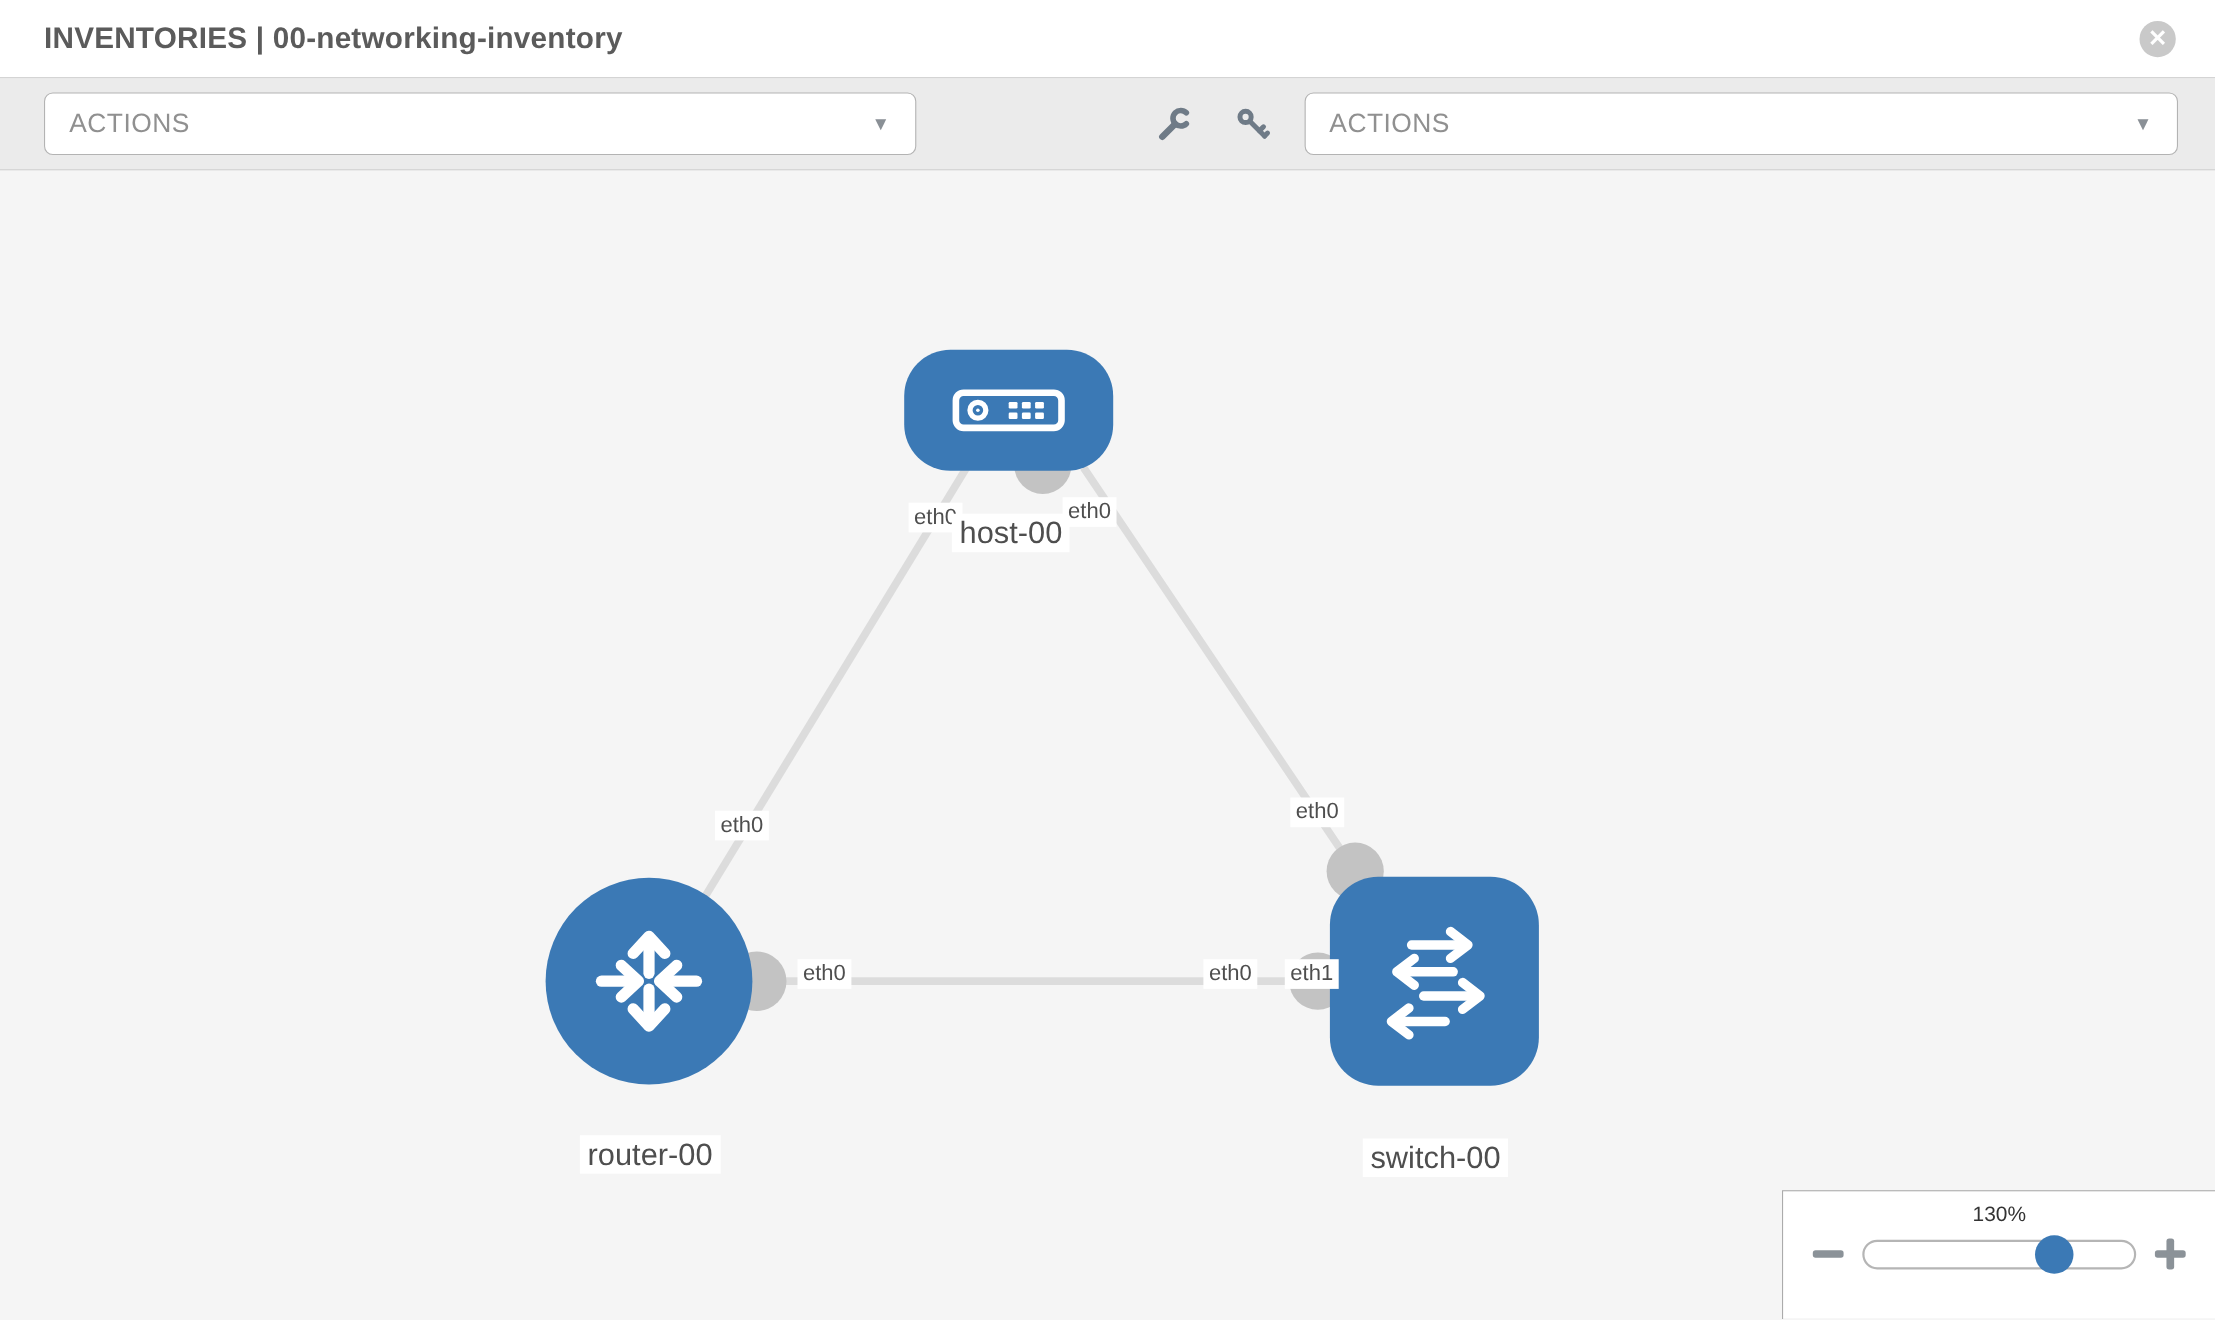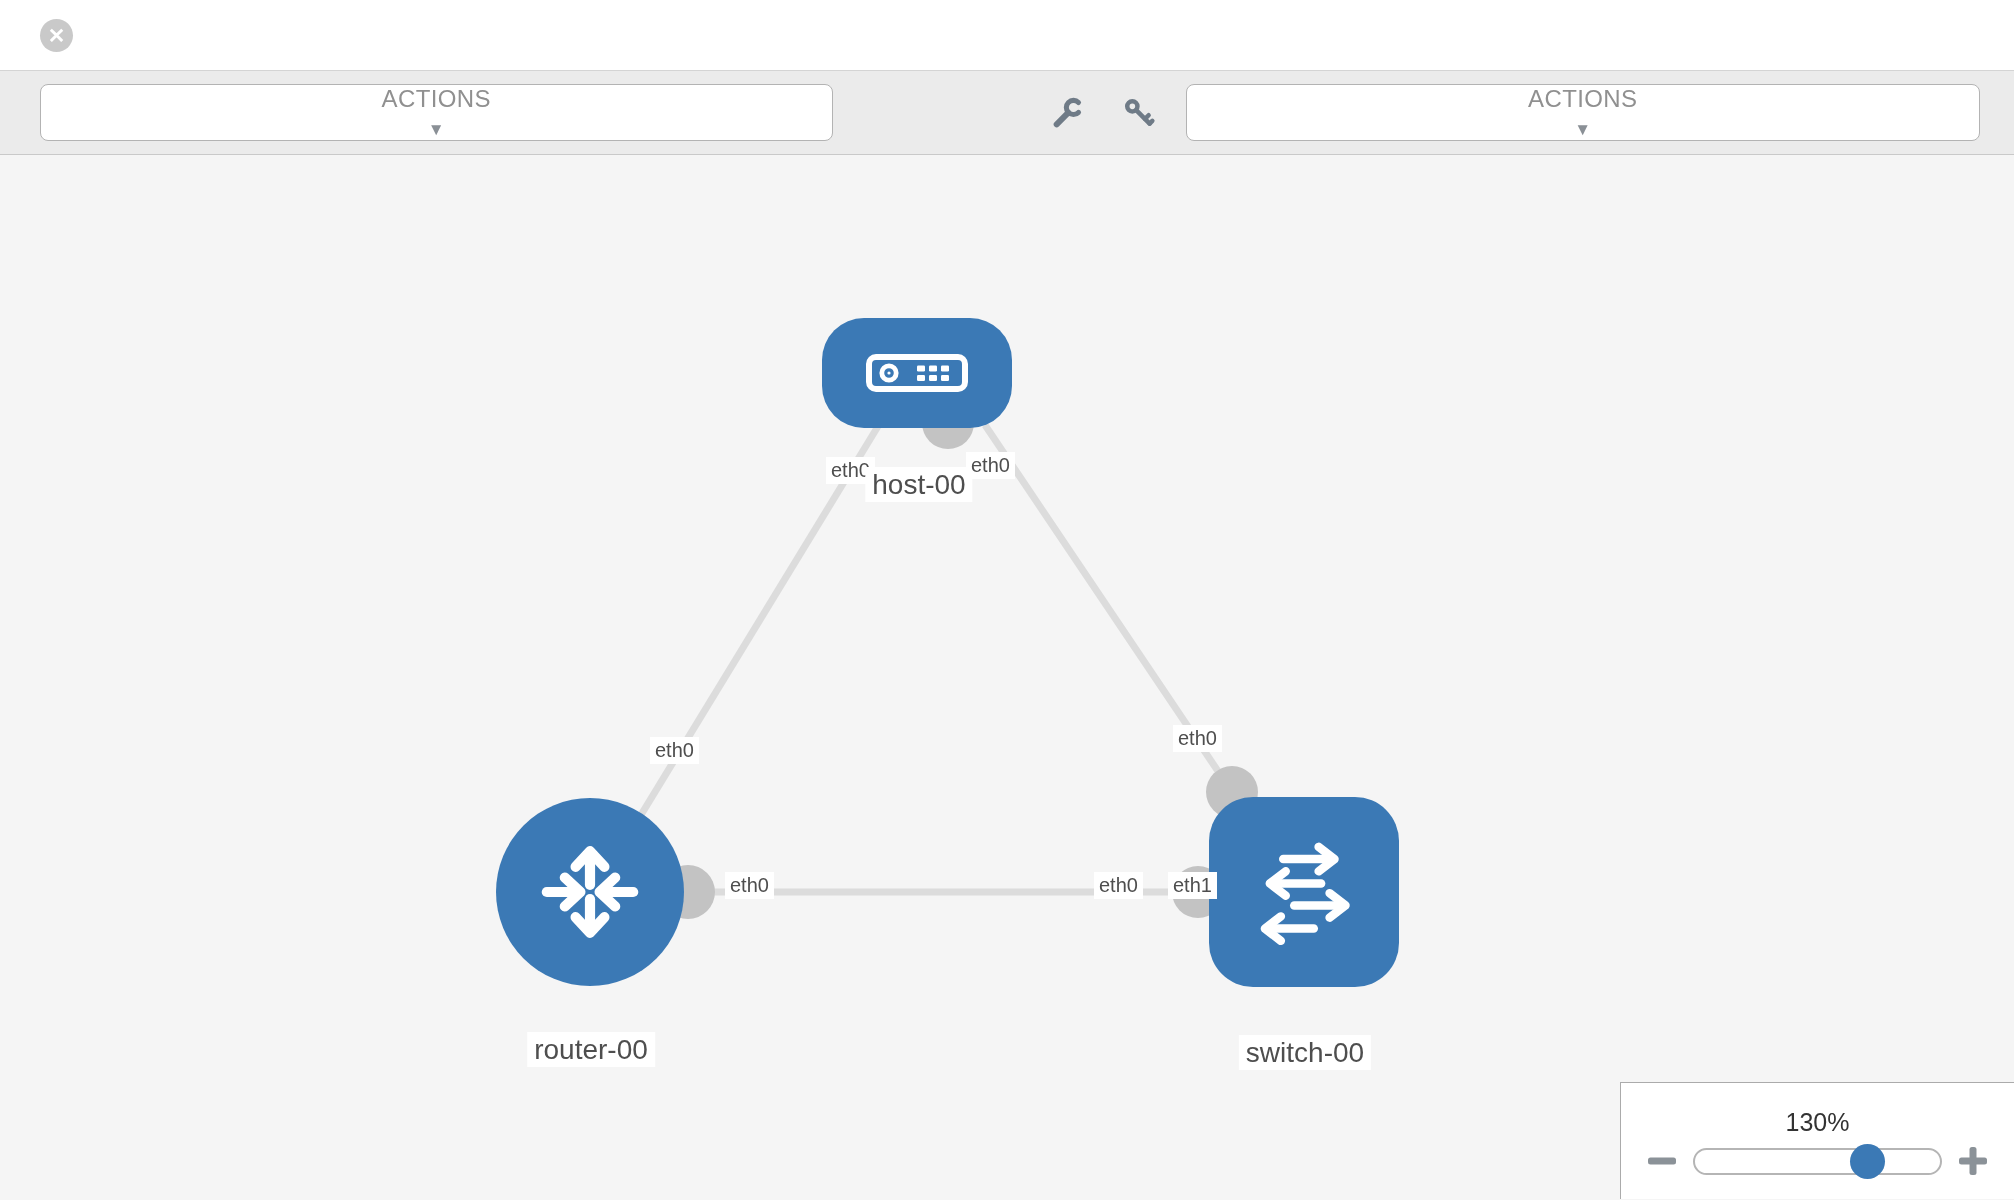--- a/index.html
+++ b/index.html
@@ -24,21 +24,20 @@
   .toolbar {
     height: 85px; background: #ebebeb;
     border-top: 1px solid #d4d4d4; border-bottom: 1px solid #c9c9c9;
     display: flex; align-items: center; padding: 0 34px 0 40px;
   }
   .select-box {
     height: 57px; background: #ffffff; border: 1px solid #b3b3b3; border-radius: 8px;
     display: flex; align-items: center; justify-content: space-between;
     padding: 0 22px; color: #909090; font-size: 24px; letter-spacing: .4px;
     cursor: pointer;
-    flex-direction: column;
   }
   .select-actions { width: 795px; }
   .select-search  { width: 797px; margin-left: 30px; }
   .caret { color: #8a9096; font-size: 17px; }
   .tool-icon { margin-left: 218px; cursor: pointer; display: flex; }
   .tool-icon + .tool-icon { margin-left: 37px; }
   .tool-icon svg { stroke: #6f7b87; fill: none; stroke-linecap: round; stroke-linejoin: round; }
 
   
   .canvas { position: relative; width: 2014px; height: 1044px; background: #f5f5f5; overflow: hidden; }
@@ -55,37 +54,38 @@
     font-size: 20px; line-height: 1.25; padding: 1px 5px; white-space: nowrap;
   }
   .chip.big { font-size: 28px; padding: 0 7px; }
   .chip.centered { transform: translateX(-50%); }
 
   
   .zoom-panel {
     position: absolute; left: 1620px; top: 927px; width: 395px; height: 118px;
     background: #ffffff; border: 1px solid #ababab; z-index: 3;
   }
-  .zoom-level { text-align: center; font-size: 25px; color: #333333; margin-top: 25px; }
+  .zoom-level { text-align: center; font-size: 19px; color: #333333; margin-top: 11px; }
   .zoom-row { display: flex; align-items: center; padding: 0 26px; margin-top: 9px; }
   .zoom-btn { display: flex; cursor: pointer; }
   .zoom-btn svg { fill: #8b9298; }
   .zoom-track {
     flex: 1; height: 27px; margin: 0 16px; background: #ffffff;
     border: 2px solid #b5b5b5; border-radius: 14px; position: relative; cursor: pointer;
   }
   .zoom-thumb {
     position: absolute; width: 35px; height: 35px; border-radius: 50%;
     background: #3b79b5; top: -6px; left: 155px; cursor: grab;
   }
 </style>
 </head>
 <body>
 
 <div class="header">
+  <div class="page-title">INVENTORIES | 00-networking-inventory</div>
   <div class="close-btn">
     <span>✕</span>
   </div>
 </div>
 
 <div class="toolbar">
   <div class="select-box select-actions">
     <span>ACTIONS</span>
     <span class="caret">▼</span>
   </div>

